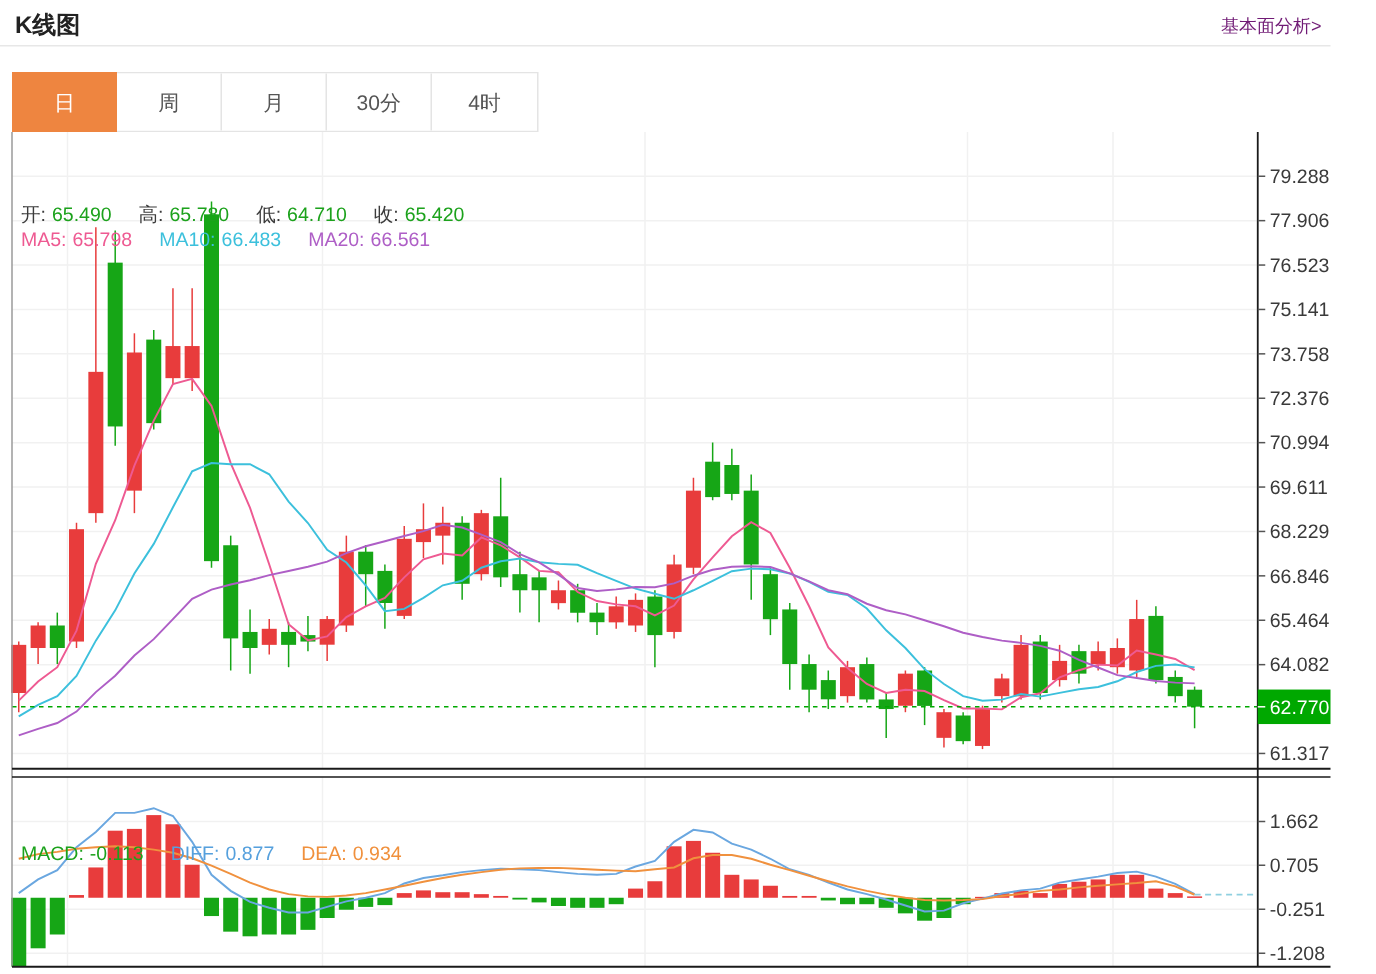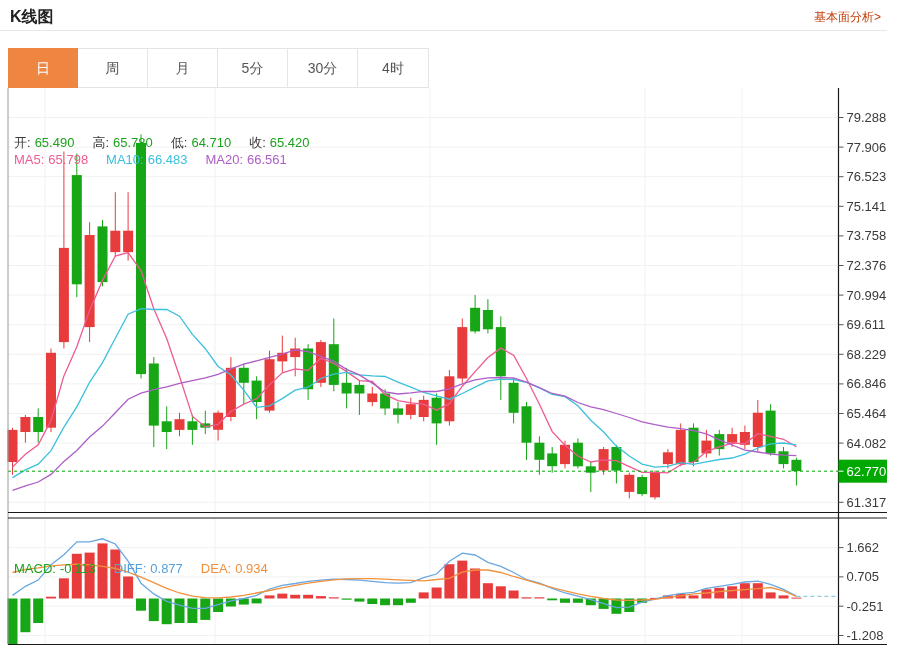--- a/index.html
+++ b/index.html
@@ -1,20 +1,20 @@
 <!DOCTYPE html>
 <html><head>
 <meta charset="utf-8">
 <style>
   * { margin:0; padding:0; box-sizing:border-box; }
   html,body { background:#fff; }
   body { font-family:"Liberation Sans","DejaVu Sans",sans-serif; }
   #stage { position:relative; width:887px; height:649px; background:#fff; overflow:hidden; }
   .page-title { position:absolute; left:10px; top:7px; font-size:16px; font-weight:bold; color:#222; }
-  .top-link { position:absolute; right:6px; top:9px; font-size:12px; color:#c2410c; cursor:pointer; }
+  .top-link { position:absolute; right:6px; top:9px; font-size:12px; color:#701a75; cursor:pointer; }
   .title-divider { position:absolute; left:0; top:30px; width:917px; height:1px; background:#e7e7e7; }
   .tab-bar { position:absolute; left:8px; top:48px; height:40px; display:flex; border:1px solid #e4e4e4; background:#fff; }
   .tab { width:70px; height:38px; line-height:38px; text-align:center; font-size:14px; color:#555;
          border-right:1px solid #e4e4e4; cursor:pointer; background:#fff; }
   .tab:last-child { border-right:none; }
   .tab.active { background:#ee8540; color:#fff; margin:-1px 0 -1px -1px; height:40px; line-height:40px; border-right:none; }
   .legend-row { position:absolute; left:14px; font-size:13px; white-space:nowrap; z-index:3;margin-top:40px; }
   .legend-row span { margin-right:4px; }
   .legend-row .lbl { color:#3c3c3c; }
   .legend-row .gap { display:inline-block; width:10px; }
@@ -24,21 +24,20 @@
 <body>
 
 <div id="stage">
   <div class="page-title">K线图</div>
   <div class="top-link">基本面分析&gt;</div>
   <div class="title-divider"></div>
   <div class="tab-bar" id="tab-bar">
       <div class="tab active">日</div>
       <div class="tab">周</div>
       <div class="tab">月</div>
-      <div class="tab">5分</div>
       <div class="tab">30分</div>
       <div class="tab">4时</div>
     </div>
   <svg id="chart-svg" width="917" height="649">
       <line x1="45" y1="88" x2="45" y2="512" stroke="#f1f1f1"></line>
       <line x1="45" y1="518" x2="45" y2="644" stroke="#f1f1f1"></line>
       <line x1="215" y1="88" x2="215" y2="512" stroke="#f1f1f1"></line>
       <line x1="215" y1="518" x2="215" y2="644" stroke="#f1f1f1"></line>
       <line x1="430" y1="88" x2="430" y2="512" stroke="#f1f1f1"></line>
       <line x1="430" y1="518" x2="430" y2="644" stroke="#f1f1f1"></line>

